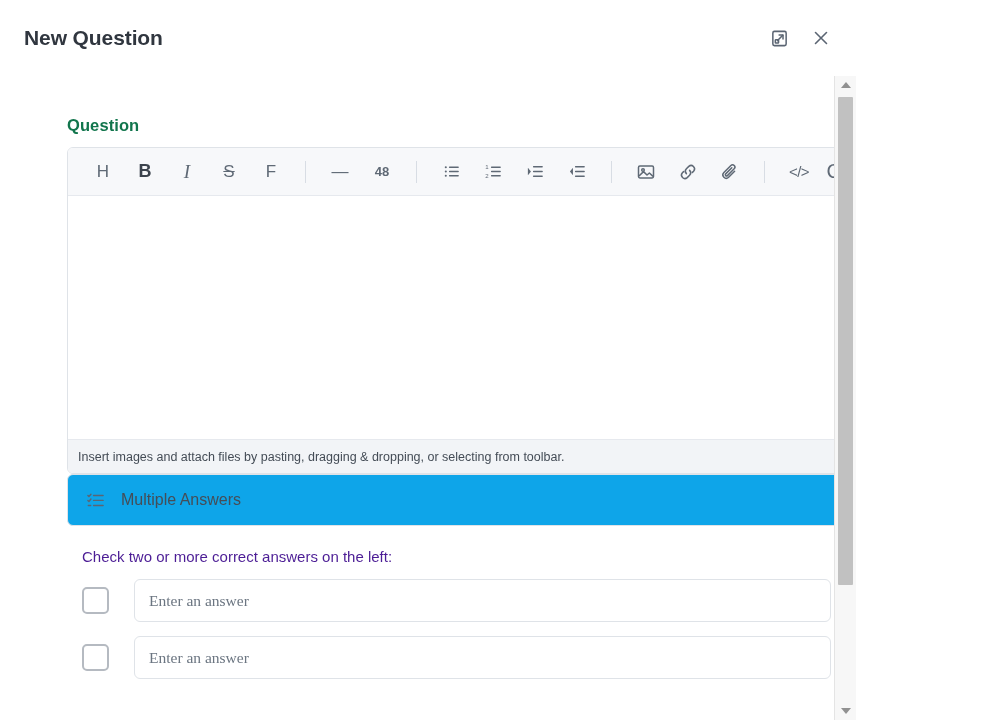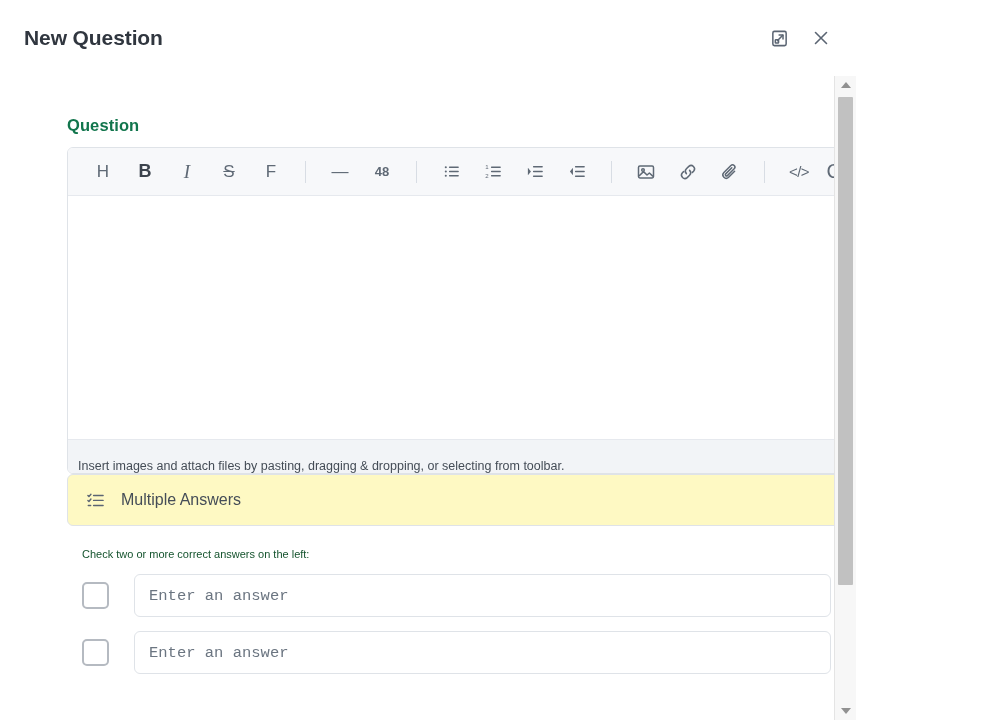--- a/index.html
+++ b/index.html
@@ -121,54 +121,54 @@
     flex: none;
   }
   .editor-content {
     height: 243px;
     background: #fff;
     position: relative;
     cursor: text;
   }
   .editor-footer {
     display: flex;
-    align-items: flex-end;
+    align-items: center;
     height: 34px;
     background: #f2f4f7;
     border-top: 1px solid #e6e9ee;
     padding: 0 10px 0 10px;
     font-size: 12.5px;
     color: #444c56;
   }
   .editor-footer .hint { flex: 1; }
   .help-icon { color: #2f6fe0; display: flex; cursor: pointer; }
 
   
   .answers-select {
     display: flex;
     align-items: center;
     height: 52px;
     border: 1px solid #dfe3e8;
     border-radius: 6px;
-    background: #fef9c3;
+    background: #0ea5e9;
     padding: 0 16px 0 18px;
     cursor: pointer;
   }
   .answers-select .list-icon { color: #5b6573; display: flex; margin-right: 16px; }
   .answers-select .sel-label {
     flex: 1;
     font-size: 16px;
     color: #454d57;
   }
   .answers-select .chev { color: #5b6573; display: flex; }
 
   
   .hint-line {
-    font-size: 11px;
-    color: #14532d;
+    font-size: 15px;
+    color: #4c1d95;
     padding: 22px 0 14px 15px;
   }
   .answer-row {
     display: flex;
     align-items: center;
     padding-left: 15px;
     margin-bottom: 14px;
   }
   .checkbox {
     width: 27px; height: 27px;
@@ -179,21 +179,21 @@
     cursor: pointer;
   }
   .answer-input {
     flex: 1;
     height: 43px;
     margin-left: 25px;
     border: 1px solid #dfe3e8;
     border-radius: 6px;
     padding: 0 14px;
     font-size: 15.5px;
-    font-family: Liberation Mono, monospace;
+    font-family: Liberation Serif, serif;
     color: #454d57;
     background: #fff;
     outline: none;
   }
   .answer-input::placeholder { color: #6b7581; }
   .row-buttons {
     display: flex;
     margin-left: 9px;
     flex: none;
   }

